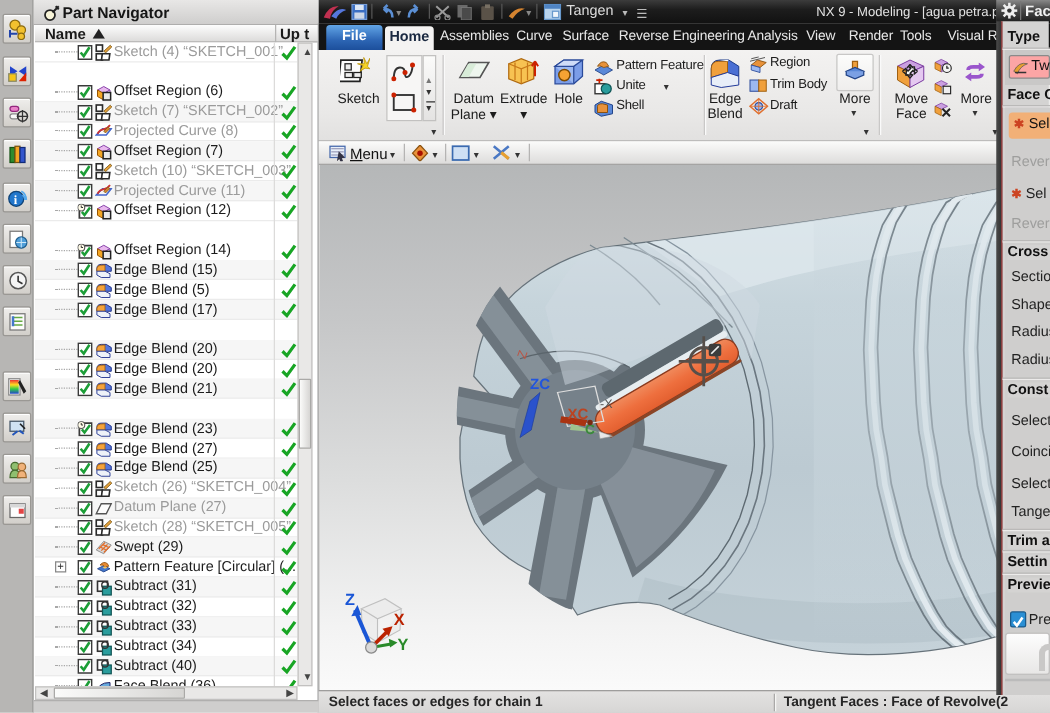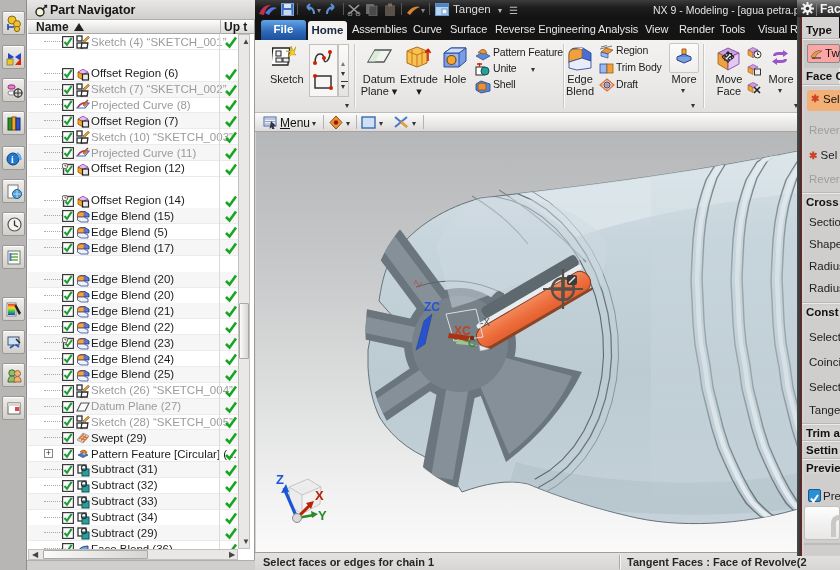--- a/index.html
+++ b/index.html
@@ -428,55 +428,42 @@
             <use href="#s-cb"></use>
           </svg>
           <svg class="fic" width="14" height="14">
             <use href="#s-blend"></use>
           </svg>
           <span class="tt">Edge Blend (21)</span>
           <svg class="tick" width="14" height="14">
             <use href="#s-tick"></use>
           </svg>
         </div>
-        <div class="trow" style="top:285.3px">
-          <div class="tl"></div>
-          <svg class="cb" width="12" height="12">
-            <use href="#s-cb"></use>
+        <div class="trow alt" style="top:301.1px">
+          <div class="tl"></div>
+          <svg class="cb" width="12" height="12">
+            <use href="#s-cbc"></use>
           </svg>
           <svg class="fic" width="14" height="14">
             <use href="#s-blend"></use>
           </svg>
-          <span class="tt">Edge Blend (22)</span>
-          <svg class="tick" width="14" height="14">
-            <use href="#s-tick"></use>
-          </svg>
-        </div>
-        <div class="trow alt" style="top:301.1px">
-          <div class="tl"></div>
-          <svg class="cb" width="12" height="12">
-            <use href="#s-cbc"></use>
+          <span class="tt">Edge Blend (23)</span>
+          <svg class="tick" width="14" height="14">
+            <use href="#s-tick"></use>
+          </svg>
+        </div>
+        <div class="trow" style="top:317.0px">
+          <div class="tl"></div>
+          <svg class="cb" width="12" height="12">
+            <use href="#s-cb"></use>
           </svg>
           <svg class="fic" width="14" height="14">
             <use href="#s-blend"></use>
           </svg>
-          <span class="tt">Edge Blend (23)</span>
-          <svg class="tick" width="14" height="14">
-            <use href="#s-tick"></use>
-          </svg>
-        </div>
-        <div class="trow" style="top:317.0px">
-          <div class="tl"></div>
-          <svg class="cb" width="12" height="12">
-            <use href="#s-cb"></use>
-          </svg>
-          <svg class="fic" width="14" height="14">
-            <use href="#s-blend"></use>
-          </svg>
-          <span class="tt">Edge Blend (24)</span>
+          <span class="tt">Edge Blend (27)</span>
           <svg class="tick" width="14" height="14">
             <use href="#s-tick"></use>
           </svg>
         </div>
         <div class="trow alt" style="top:332.8px">
           <div class="tl"></div>
           <svg class="cb" width="12" height="12">
             <use href="#s-cb"></use>
           </svg>
           <svg class="fic" width="14" height="14">
@@ -605,21 +592,21 @@
           </svg>
         </div>
         <div class="trow alt" style="top:491.3px">
           <div class="tl"></div>
           <svg class="cb" width="12" height="12">
             <use href="#s-cb"></use>
           </svg>
           <svg class="fic" width="14" height="14">
             <use href="#s-sub"></use>
           </svg>
-          <span class="tt">Subtract (29)</span>
+          <span class="tt">Subtract (40)</span>
           <svg class="tick" width="14" height="14">
             <use href="#s-tick"></use>
           </svg>
         </div>
         <div class="trow" style="top:507.2px">
           <div class="tl"></div>
           <svg class="cb" width="12" height="12">
             <use href="#s-cb"></use>
           </svg>
           <svg class="fic" width="14" height="14">

